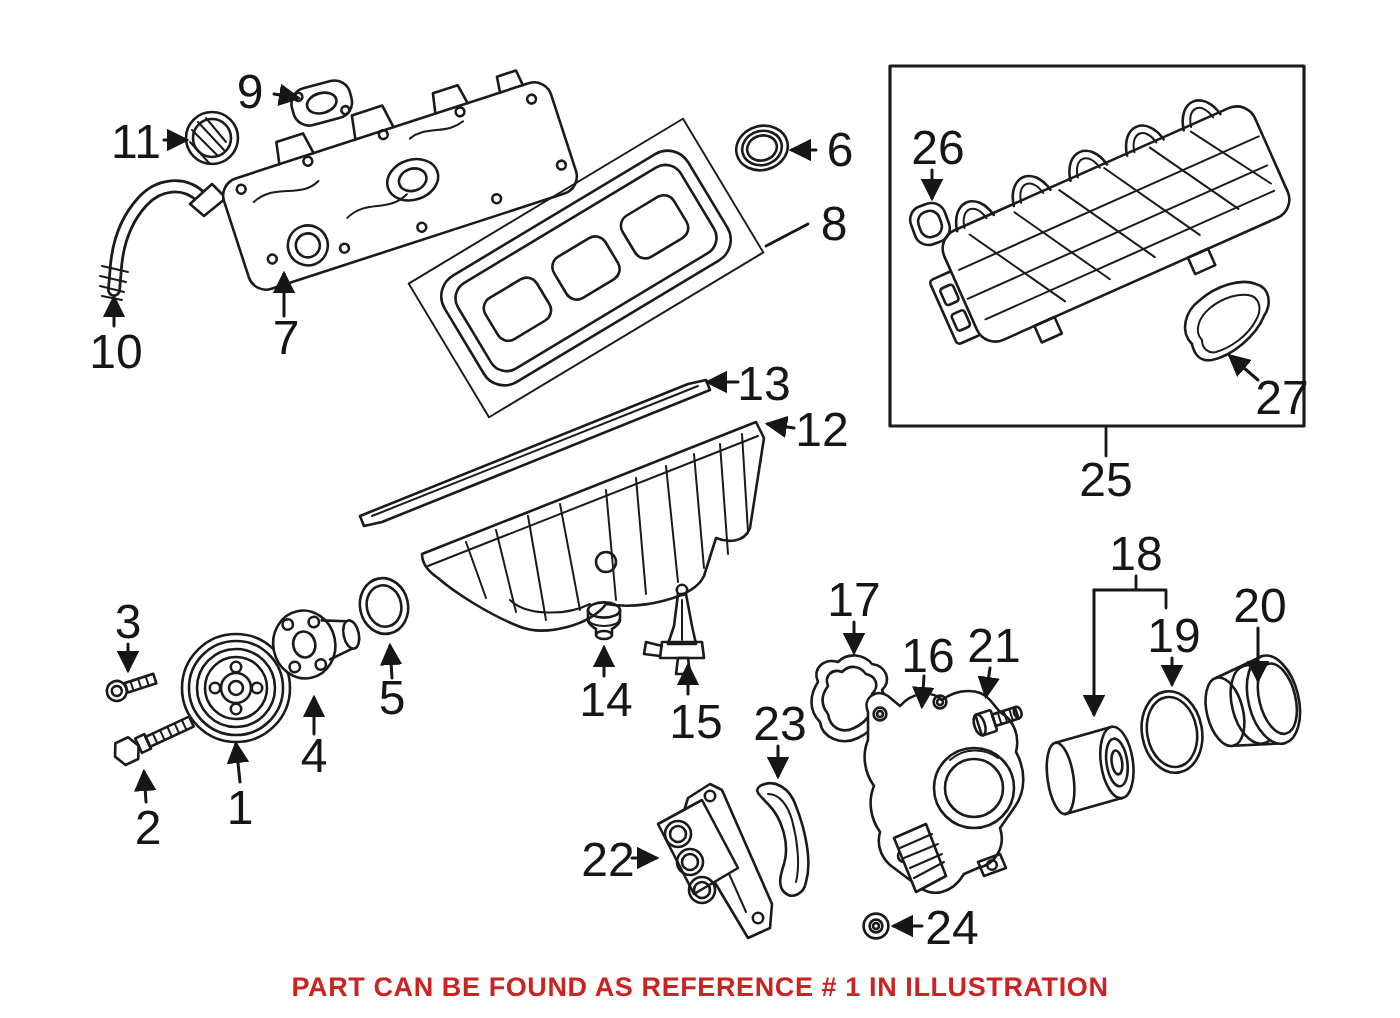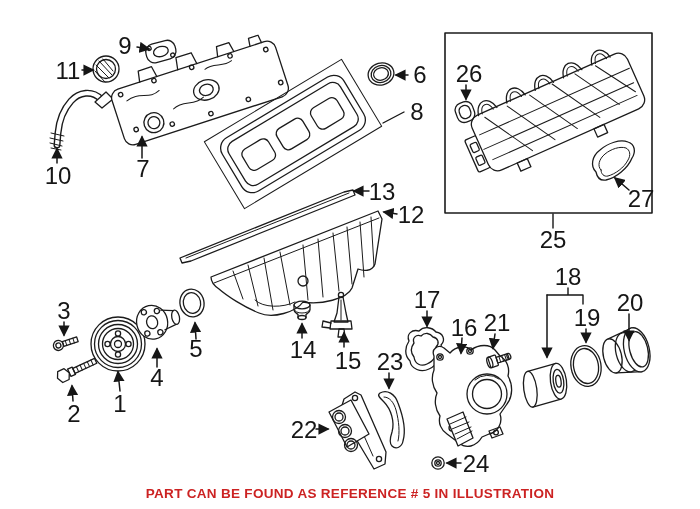--- a/index.html
+++ b/index.html
@@ -304,14 +304,14 @@
   <text class="callout" x="630" y="311">20</text>
   <text class="callout" x="497" y="331">21</text>
   <text class="callout" x="304" y="438">22</text>
   <text class="callout" x="390" y="370">23</text>
   <text class="callout" x="476" y="472">24</text>
   <text class="callout" x="553" y="248">25</text>
   <text class="callout" x="469" y="82">26</text>
   <text class="callout" x="641" y="207">27</text>
 </svg>
 
-<div class="caption">PART CAN BE FOUND AS REFERENCE # 5 IN ILLUSTRATION</div>
+<div class="caption">PART CAN BE FOUND AS REFERENCE # 1 IN ILLUSTRATION</div>
 </div>
 
 </body></html>

